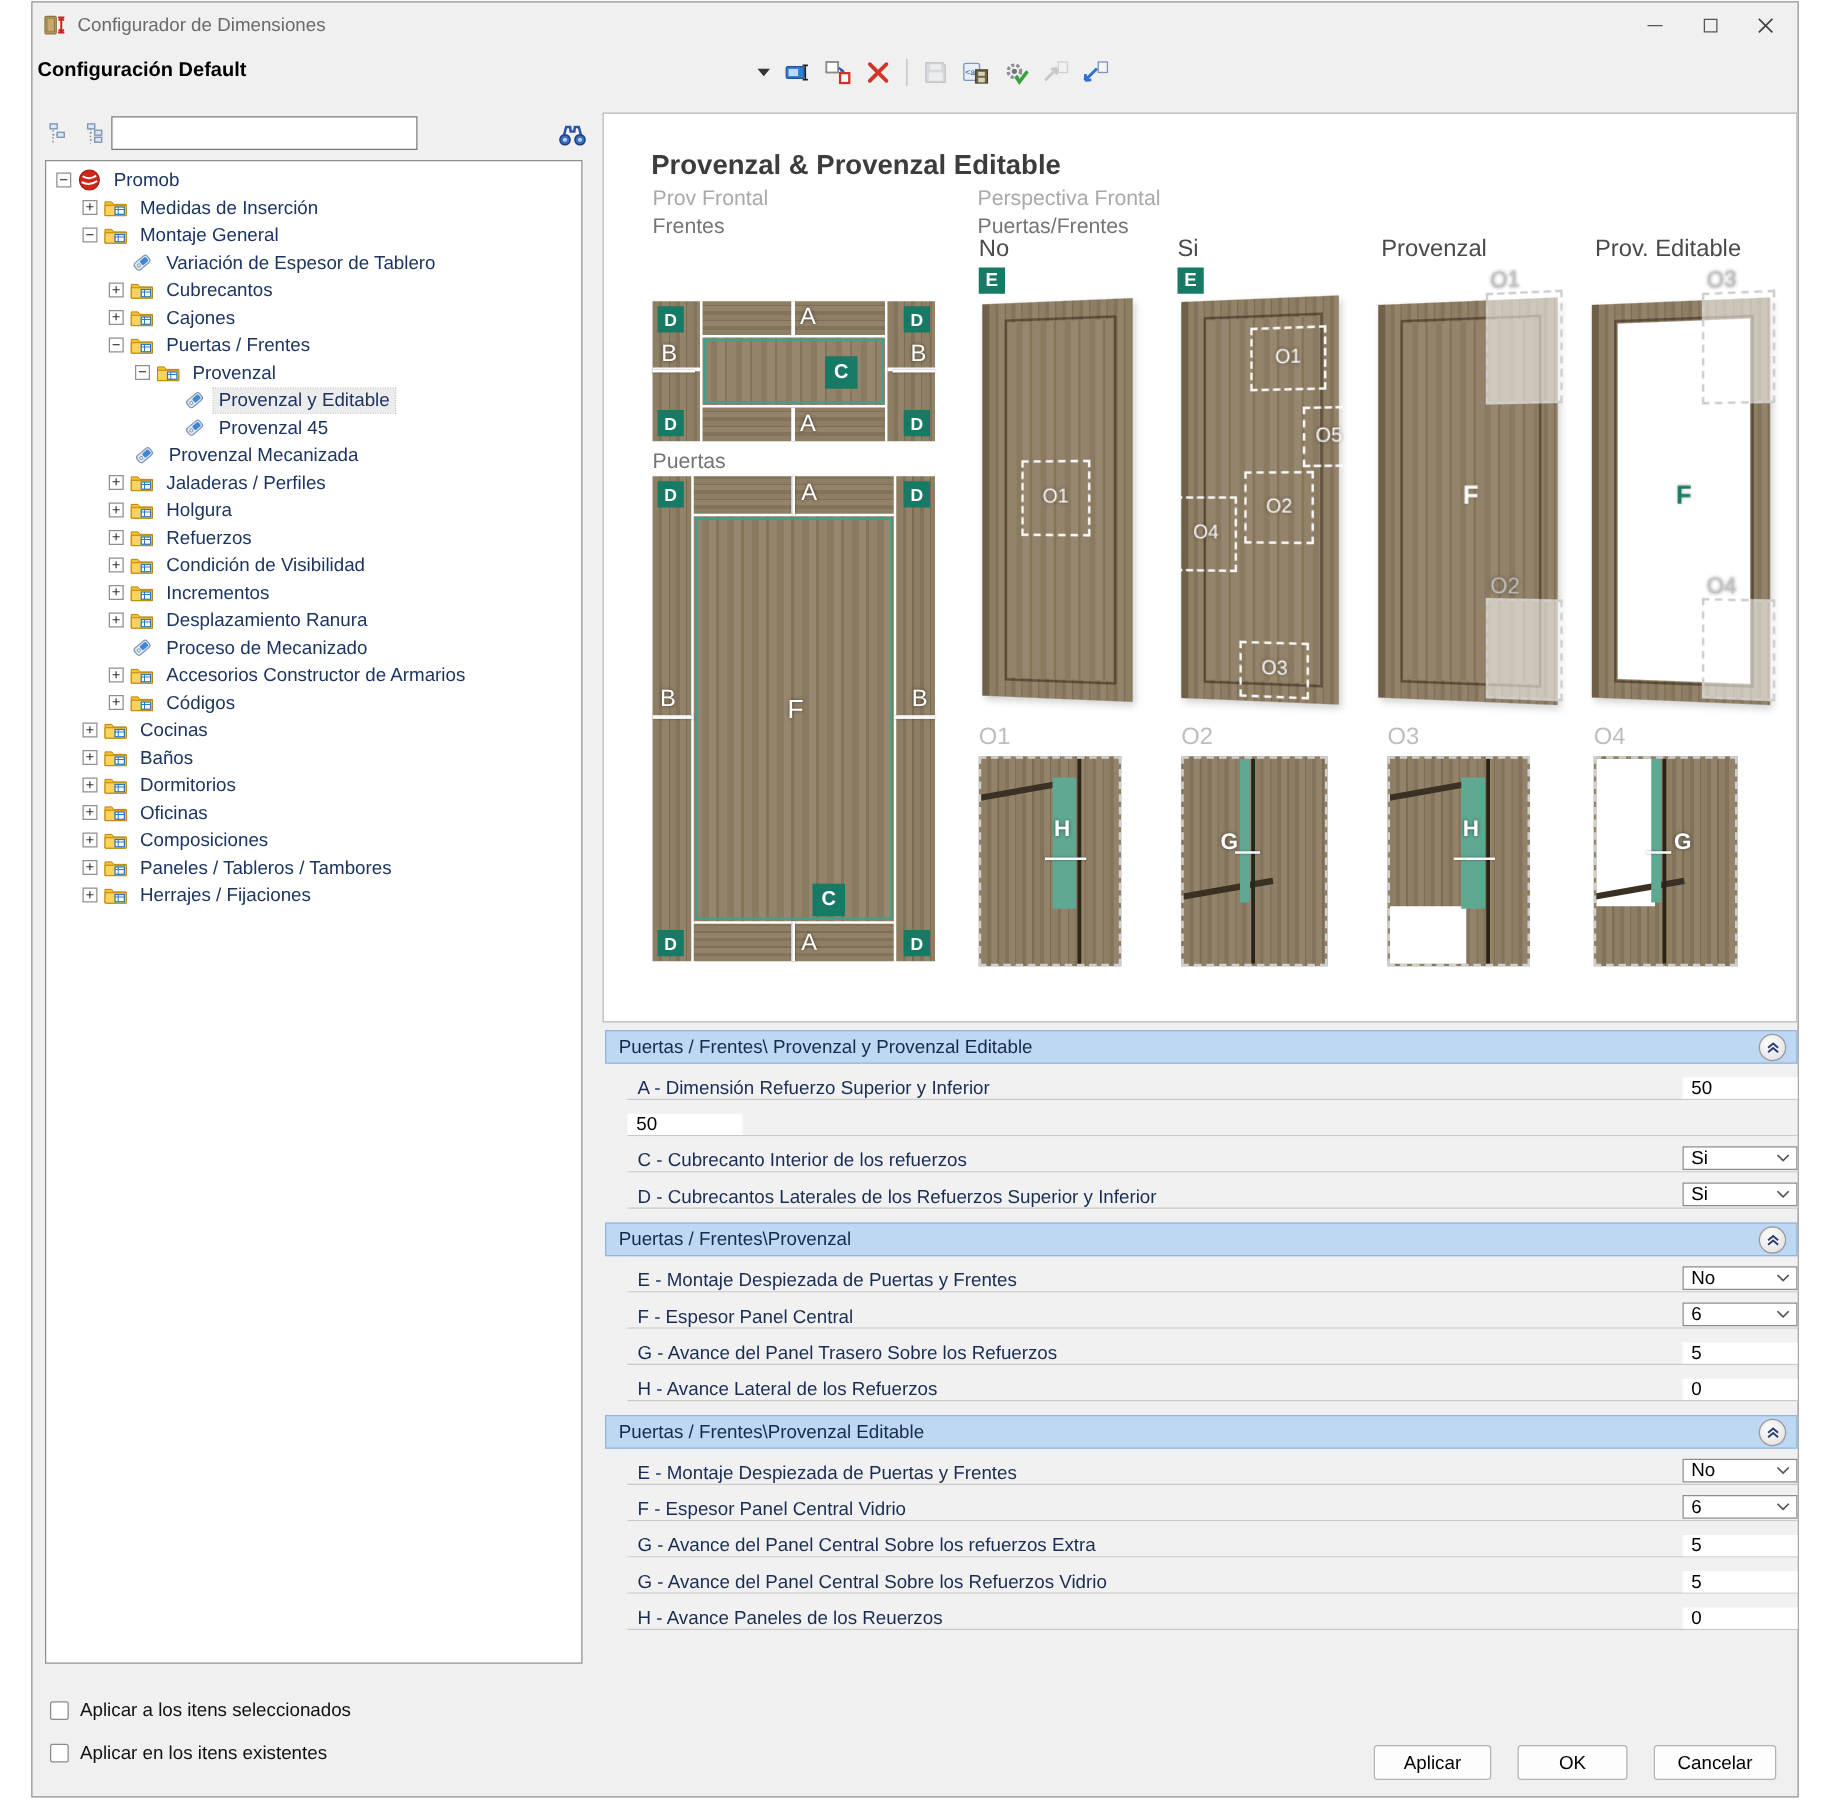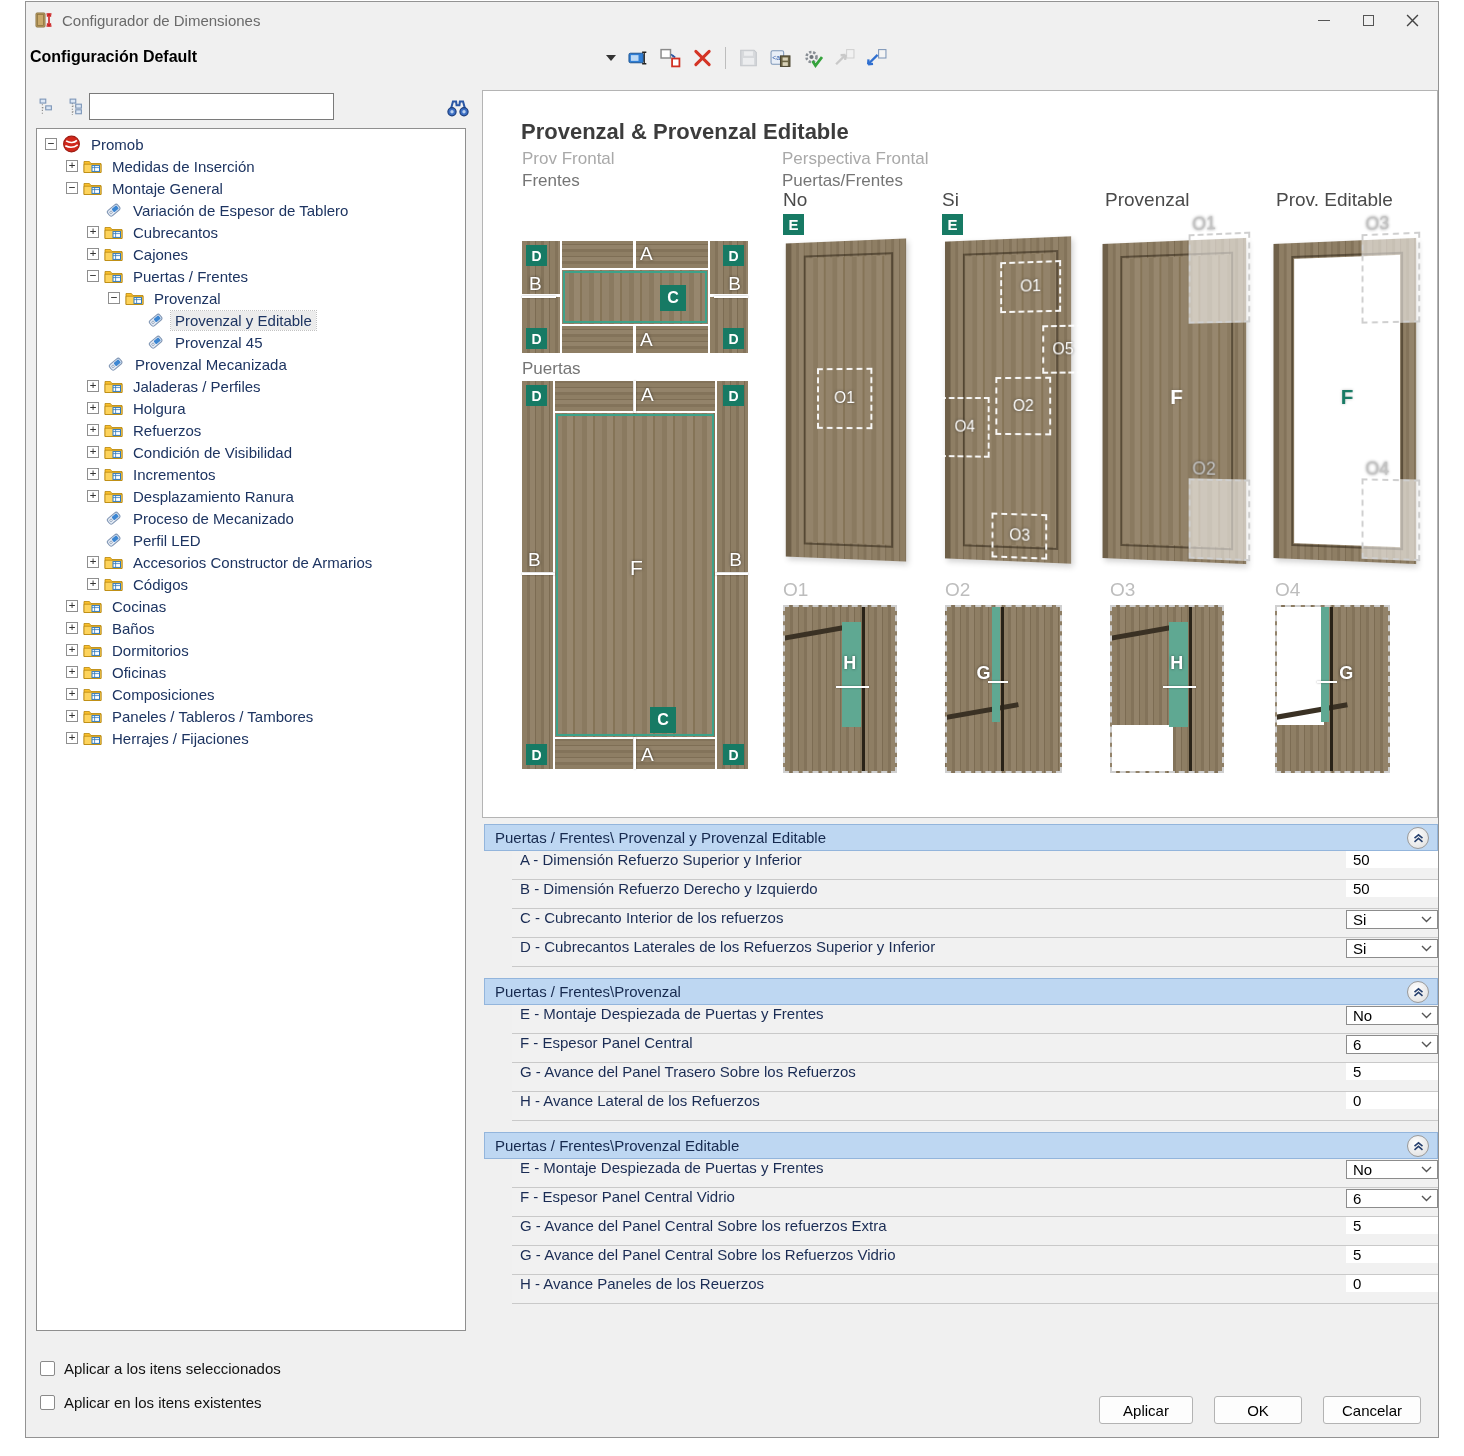--- a/index.html
+++ b/index.html
@@ -89,21 +89,21 @@
   .d-diag{position:absolute;height:5px;background:#3a3124;transform:rotate(-10deg);}
   .d-dim{position:absolute;color:#fff;font-size:18px;font-weight:bold;text-shadow:0 0 3px rgba(0,0,0,.55);}
   .d-tick{position:absolute;height:2px;background:#fff;box-shadow:0 0 2px rgba(0,0,0,.4);}
   .d-glass{position:absolute;background:#fff;}
 
   
   .sections{position:absolute;left:458px;top:822px;width:954px;display:flex;flex-direction:column;gap:11px;}
   .sec-header{height:27px;background:#bed7f2;border:1px solid #93b5dc;display:flex;align-items:center;position:relative;}
   .sec-title{padding-left:10px;font-size:15px;color:#16294e;}
   .sec-collapse{position:absolute;right:8px;top:2px;width:22px;height:22px;border-radius:50%;border:1px solid #9a9a9a;background:radial-gradient(circle at 40% 35%,#fff,#dcdcdc);display:flex;align-items:center;justify-content:center;}
-  .prop-row{margin-left:28px;height:29px;background:#f1f1f1;border-bottom:1px solid #c9c9c9;display:flex;align-items:flex-start;}
+  .prop-row{margin-left:18px;height:29px;background:#f1f1f1;border-bottom:1px solid #c9c9c9;display:flex;align-items:flex-end;}
   .prop-label{flex:1;font-size:15px;color:#1a2c54;display:flex;align-items:center;padding-left:8px;}
   .val-text{width:92px;background:#fff;font-size:15px;color:#000;display:flex;align-items:center;padding-left:7px;}
   .val-dd{width:92px;background:#fff;border:1px solid #8c8c8c;display:flex;align-items:center;justify-content:space-between;padding:0 5px 0 6px;font-size:15px;color:#000;margin:1px 0;}
 
   
   .chk-row{position:absolute;left:14px;display:flex;align-items:center;gap:9px;font-size:15px;color:#111;}
   .chk-box{width:15px;height:15px;border:1px solid #8a8a8a;border-radius:2px;background:#fff;flex:none;}
   .footer-buttons{position:absolute;right:17px;top:1394px;display:flex;gap:21px;}
   .btn{height:28px;background:#fdfdfd;border:1px solid #b3b3b3;border-radius:3px;font-size:15px;color:#000;display:flex;align-items:center;justify-content:center;font-family:"Liberation Sans",sans-serif;}
 </style>
@@ -444,33 +444,20 @@
         <span class="tree-icon">
           <svg viewBox="0 0 18 18">
             <g transform="rotate(-40 9 9)">
               <rect x="2.5" y="5.8" width="13" height="6.8" rx="2.2" fill="#e4ebf5" stroke="#8096b4"></rect>
               <circle cx="5.6" cy="9.2" r="1.2" fill="#fff" stroke="#8096b4" stroke-width="0.8"></circle>
               <rect x="8" y="7.1" width="6.2" height="4.2" rx="1" fill="#3c86d2"></rect>
             </g>
           </svg>
         </span>
         <span class="tree-label">Proceso de Mecanizado</span>
-      </div>
-      <div class="tree-row" style="padding-left: 50px;">
-        <span class="toggle-spacer"></span>
-        <span class="tree-icon">
-          <svg viewBox="0 0 18 18">
-            <g transform="rotate(-40 9 9)">
-              <rect x="2.5" y="5.8" width="13" height="6.8" rx="2.2" fill="#e4ebf5" stroke="#8096b4"></rect>
-              <circle cx="5.6" cy="9.2" r="1.2" fill="#fff" stroke="#8096b4" stroke-width="0.8"></circle>
-              <rect x="8" y="7.1" width="6.2" height="4.2" rx="1" fill="#3c86d2"></rect>
-            </g>
-          </svg>
-        </span>
-        <span class="tree-label">Perfil LED</span>
       </div>
       <div class="tree-row" style="padding-left: 50px;">
         <span class="toggle">+</span>
         <span class="tree-icon">
           <svg viewBox="0 0 19 16">
             <path d="M1 3.5h5.4l1.6 2H18v9H1z" fill="#fbc02d" stroke="#b8860b" stroke-width="0.8"></path>
             <path d="M1 6.2h17v8.3H1z" fill="#fdd35c" stroke="#b8860b" stroke-width="0.8"></path>
             <rect x="9" y="7.6" width="7.5" height="5.8" fill="#fff" stroke="#2e78c0"></rect>
             <path d="M9 9.6h7.5M11.6 7.6v5.8" stroke="#2e78c0" stroke-width="0.8"></path>
           </svg>
@@ -728,21 +715,20 @@
             <svg width="13" height="12" viewBox="0 0 13 12">
               <path d="M2.5 6.2 6.5 2.8 10.5 6.2M2.5 9.8 6.5 6.4 10.5 9.8" stroke="#27406e" stroke-width="1.6" fill="none"></path>
             </svg>
           </span>
         </div>
         <div class="prop-row">
           <span class="prop-label">A - Dimensión Refuerzo Superior y Inferior</span>
           <span class="val-text">50</span>
         </div>
         <div class="prop-row">
-          <span class="prop-label">B - Dimensión Refuerzo Derecho y Izquierdo</span>
           <span class="val-text">50</span>
         </div>
         <div class="prop-row">
           <span class="prop-label">C - Cubrecanto Interior de los refuerzos</span>
           <span class="val-dd">
             <span>Si</span>
             <span>
               <svg width="11" height="7" viewBox="0 0 11 7">
                 <path d="M1 1l4.5 4.5L10 1" stroke="#555" stroke-width="1.4" fill="none"></path>
               </svg>

